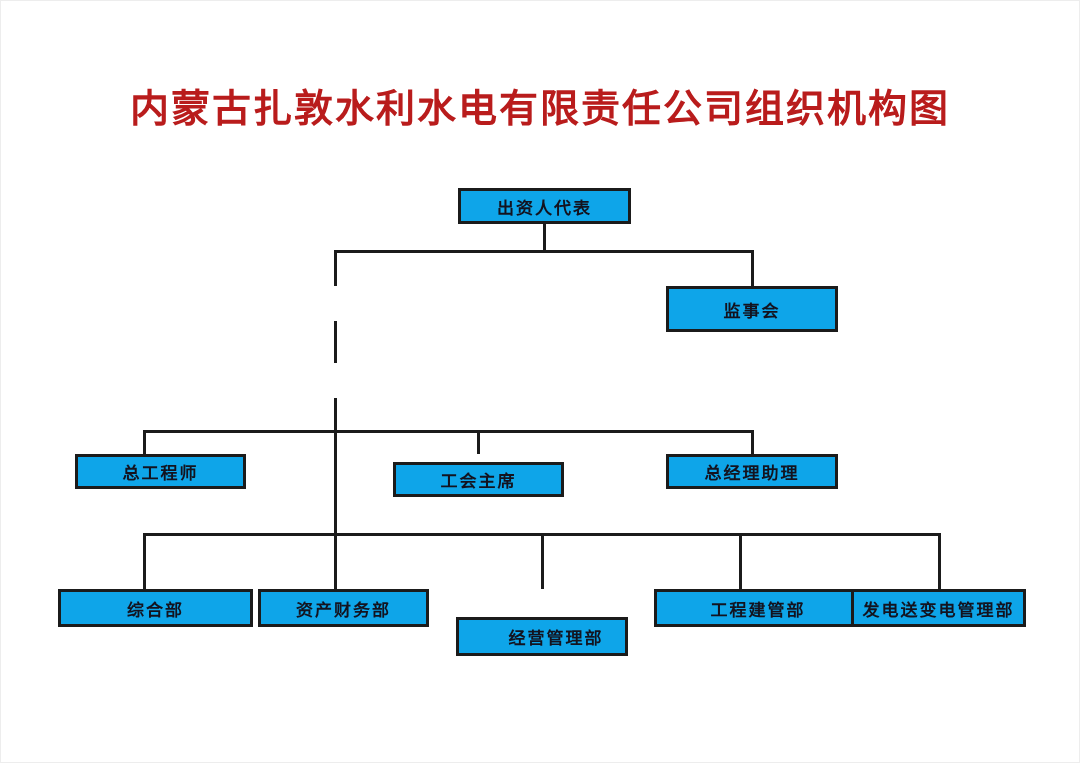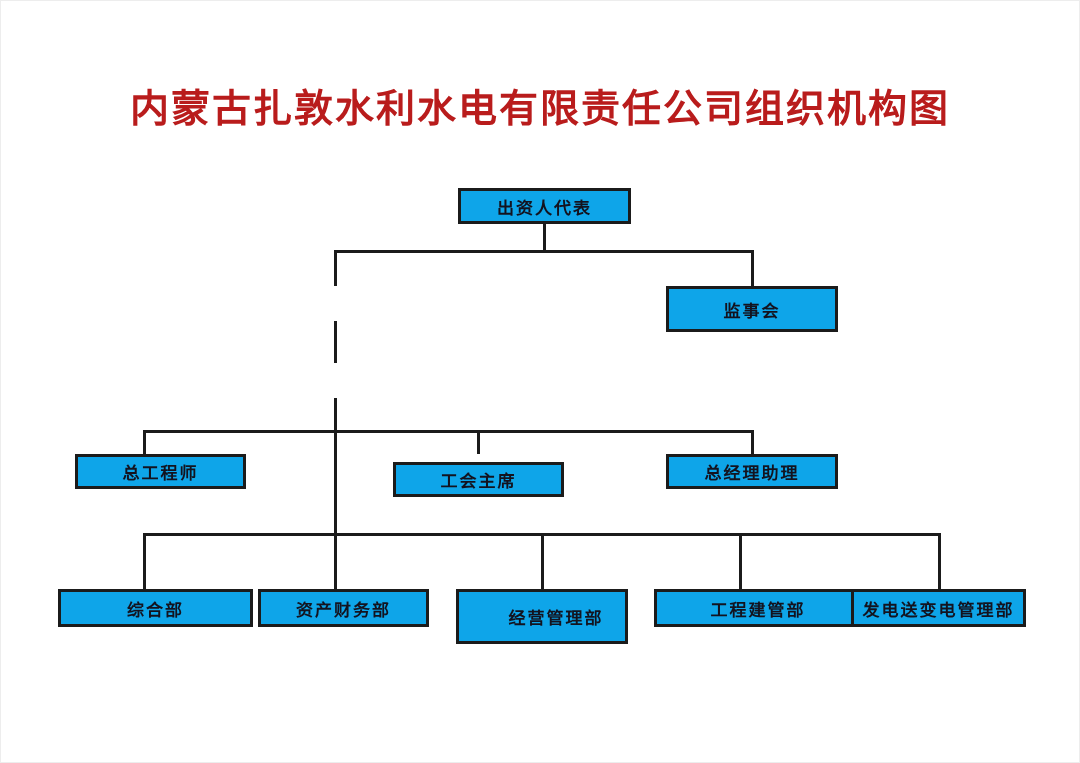--- a/index.html
+++ b/index.html
@@ -53,21 +53,21 @@
   
   #box-investor   { left: 457px; top: 187px; width: 173px; height: 36px; }
   #box-board      { left: 248px; top: 285px; width: 172px; height: 35px; }
   #box-supervisor { left: 665px; top: 285px; width: 172px; height: 46px; }
   #box-chairman   { left: 248px; top: 362px; width: 172px; height: 35px; }
   #box-engineer   { left:  74px; top: 453px; width: 171px; height: 35px; }
   #box-union      { left: 392px; top: 453px; width: 171px; height: 35px; margin-top: 8px; }
   #box-assistant  { left: 665px; top: 453px; width: 172px; height: 35px; text-align: right; }
   #box-general    { left:  57px; top: 588px; width: 195px; height: 38px; }
   #box-finance    { left: 257px; top: 588px; width: 171px; height: 38px; font-family: Liberation Mono, monospace; }
-  #box-operation  { left: 455px; top: 588px; width: 172px; height: 55px; padding-left: 28px; }
+  #box-operation  { left: 455px; top: 616px; width: 172px; height: 39px; padding-left: 28px; }
   #box-construct  { left: 653px; top: 588px; width: 208px; height: 38px; }
   #box-power      { left: 850px; top: 588px; width: 175px; height: 38px; }
 </style>
 </head>
 <body>
 
 <div class="page">
 
   <div class="chart-title">内蒙古扎敦水利水电有限责任公司组织机构图</div>
 

